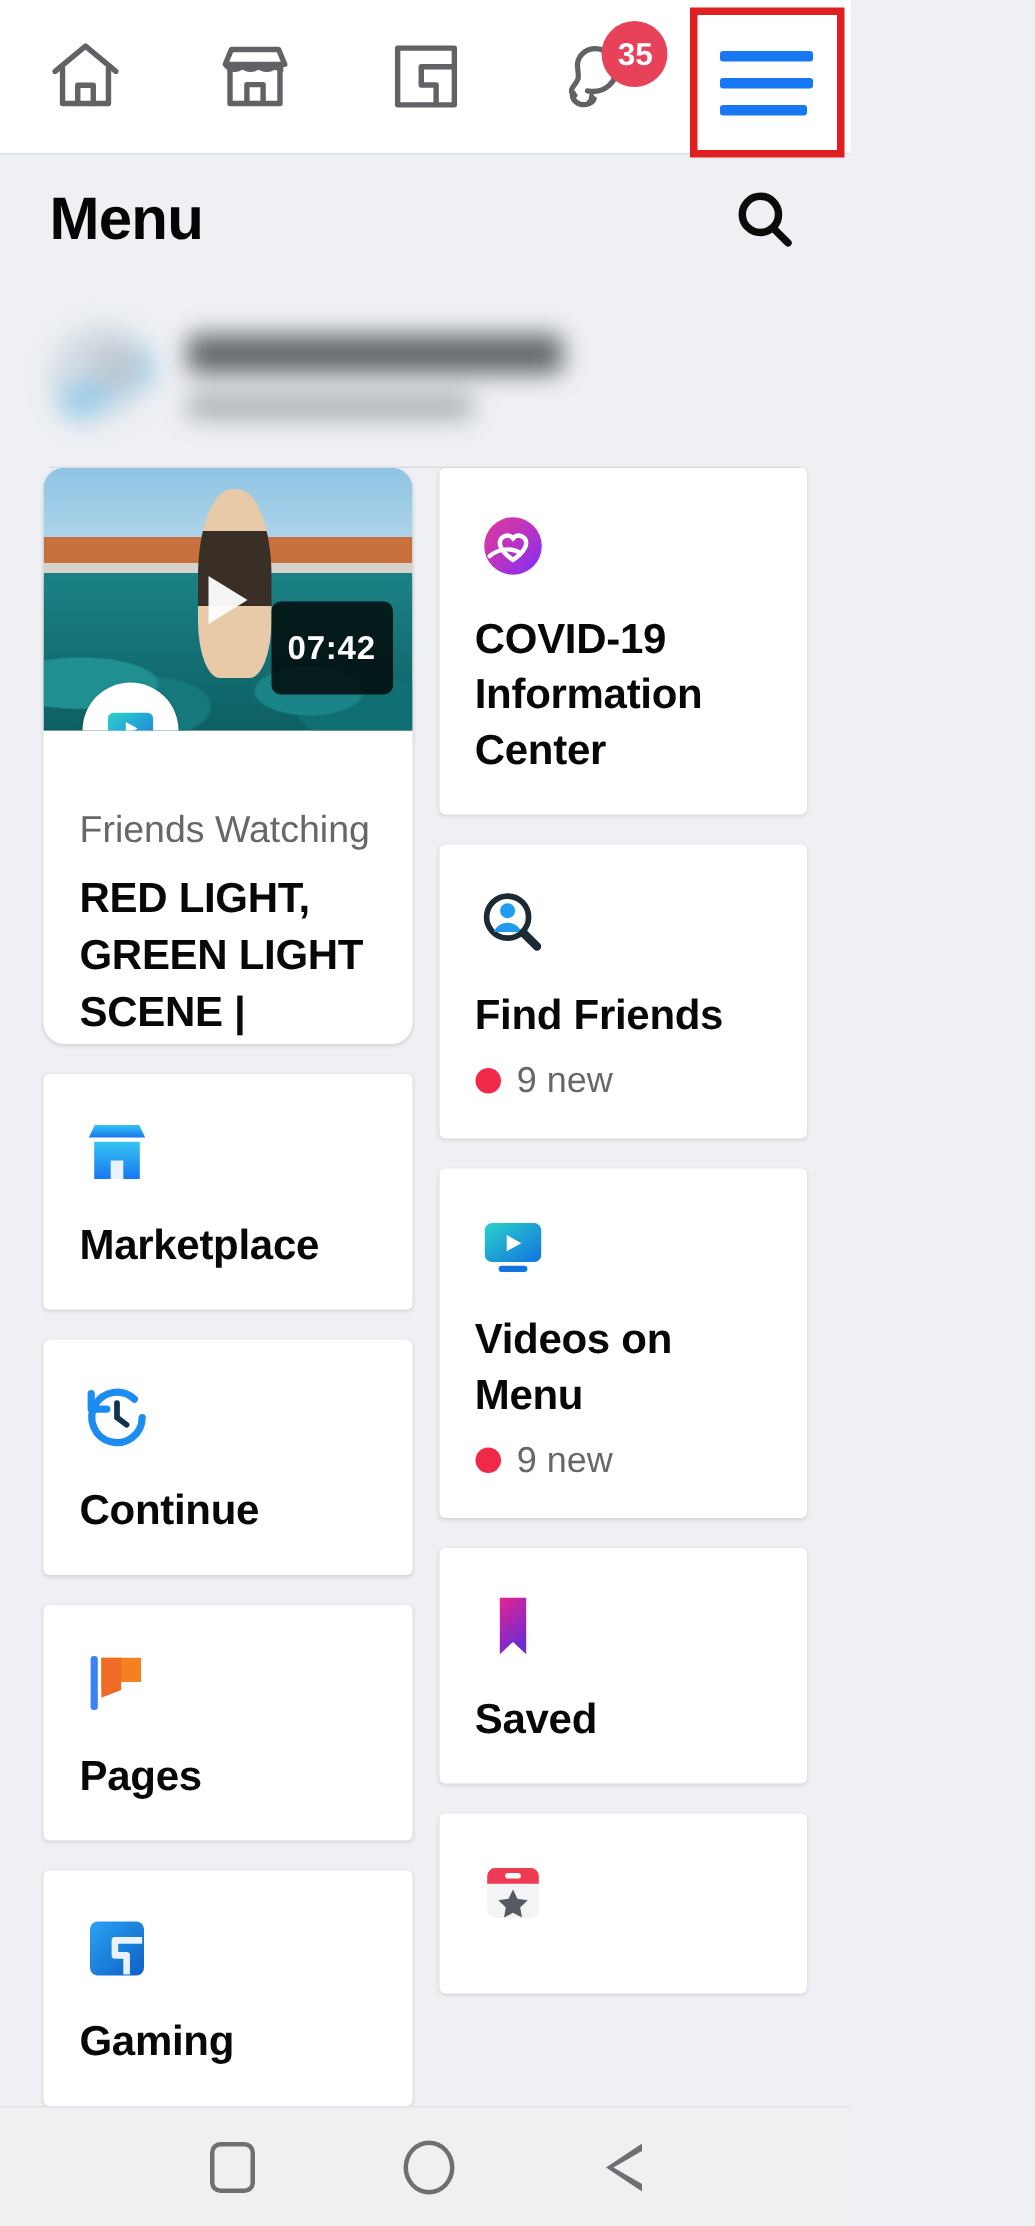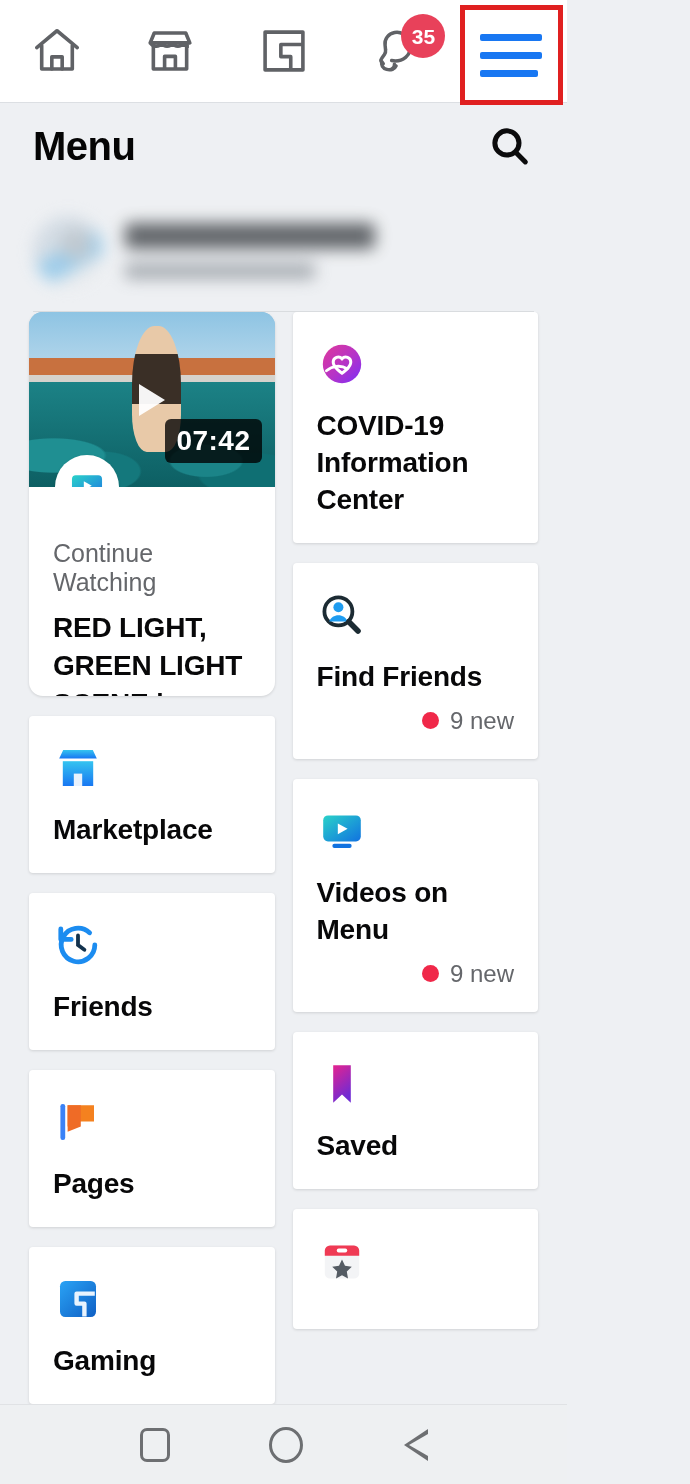--- a/index.html
+++ b/index.html
@@ -131,21 +131,20 @@
     line-height:1.32;
     letter-spacing:-0.2px;
   }
   .card-sub {
     display:flex;
     align-items:center;
     gap:11px;
     margin-top:11px;
     font-size:24px;
     color:#65676b;
-    justify-content:flex-end;
   }
   .dot { width:17px; height:17px; border-radius:50%; background:#f02849; flex:0 0 17px; }
 
   
   .video-card {
     background:#fff;
     border-radius:14px;
     box-shadow:0 1px 3px rgba(0,0,0,.13);
     overflow:hidden;
     padding:0;
@@ -180,22 +179,22 @@
     position:absolute; left:50%; top:50%; transform:translate(-50%,-50%);
     width:0; height:0;
     border-left:26px solid rgba(255,255,255,.95);
     border-top:16px solid transparent;
     border-bottom:16px solid transparent;
   }
   .time-chip {
     position:absolute; right:13px; bottom:24px;
     background:rgba(0,0,0,.78);
     color:#fff;
-    font-size:28px; font-weight:bold;
-    padding:6px 11px;
+    font-size:22px; font-weight:bold;
+    padding:18px 11px;
     border-radius:6px;
     letter-spacing:0.5px;
   }
   .watch-badge {
     position:absolute; left:26px; bottom:-32px;
     width:64px; height:64px; border-radius:50%;
     background:#fff;
     display:flex; align-items:center; justify-content:center;
     box-shadow:0 1px 3px rgba(0,0,0,.12);
   }
@@ -341,21 +340,21 @@
                   <stop offset="100%" stop-color="#1f7ae0"></stop>
                 </linearGradient>
               </defs>
               <rect x="2.5" y="4.5" width="19" height="13" rx="2.4" fill="url(#wg)"></rect>
               <path d="M10 8.4v5.6l5-2.8z" fill="#fff"></path>
               <rect x="7.5" y="18.6" width="9" height="1.9" rx="0.9" fill="#1f7ae0"></rect>
             </svg>
           </span>
         </div>
         <div class="vid-body">
-          <div class="continue">Continue Watching</div>
+          <div class="continue">Friends Watching</div>
           <div class="vid-title">RED LIGHT, GREEN LIGHT SCENE | SQUID GAME |</div>
 
         </div>
       </div>
 
       <div class="card">
         <div class="card-icon">
           <svg width="50" height="48" viewBox="0 0 24 24">
             <defs>
                 <linearGradient id="mk" x1="0" y1="0" x2="0" y2="1">
@@ -372,21 +371,21 @@
       </div>
 
       <div class="card">
         <div class="card-icon">
           <svg width="50" height="48" viewBox="0 0 24 24" fill="none">
             <path d="M20.4 12a8.4 8.4 0 1 1-2.6-6.1" stroke="#1c8cf0" stroke-width="2.4" stroke-linecap="round"></path>
             <path d="M3.4 4v5.2h5.2" stroke="#1c8cf0" stroke-width="2.4" stroke-linecap="round" stroke-linejoin="round"></path>
             <path d="M12 7.2V12l3.2 2.4" stroke="#13324d" stroke-width="1.9" stroke-linecap="round"></path>
           </svg>
         </div>
-        <div class="card-label">Friends</div>
+        <div class="card-label">Continue</div>
       </div>
 
       <div class="card">
         <div class="card-icon">
           <svg width="50" height="48" viewBox="0 0 24 24">
             <rect x="3.2" y="3" width="2.4" height="18" rx="1.1" fill="#3b82f6"></rect>
             <path d="M6.8 3.6h13.2v8.1H13l-6.2 2.6z" fill="#f4811f"></path>
             <path d="M6.8 3.6h6.6v10.7l-6.6 2.6z" fill="#ef6b26"></path>
           </svg>
         </div>

